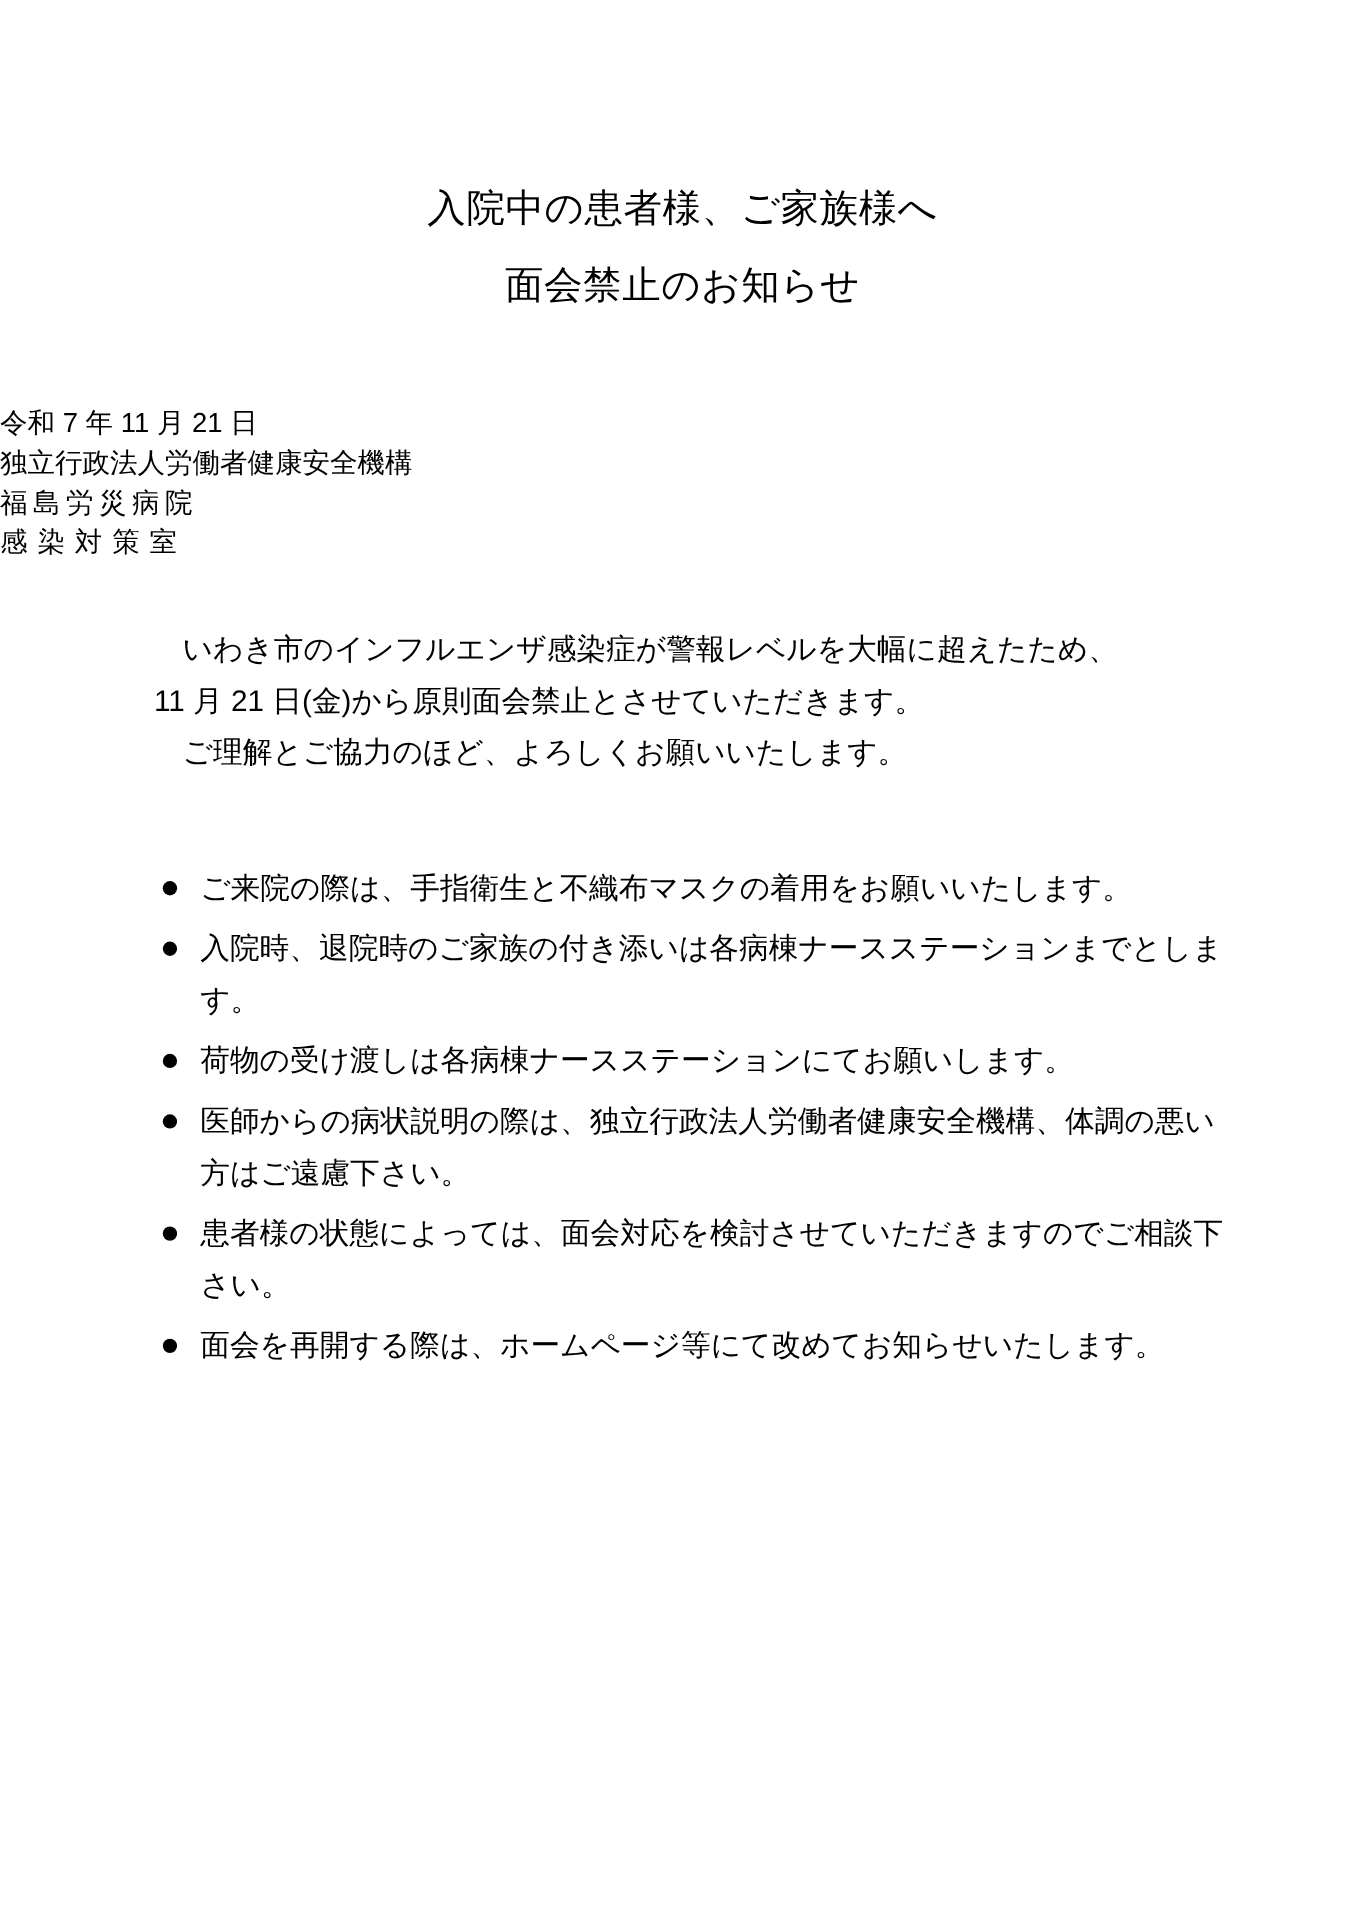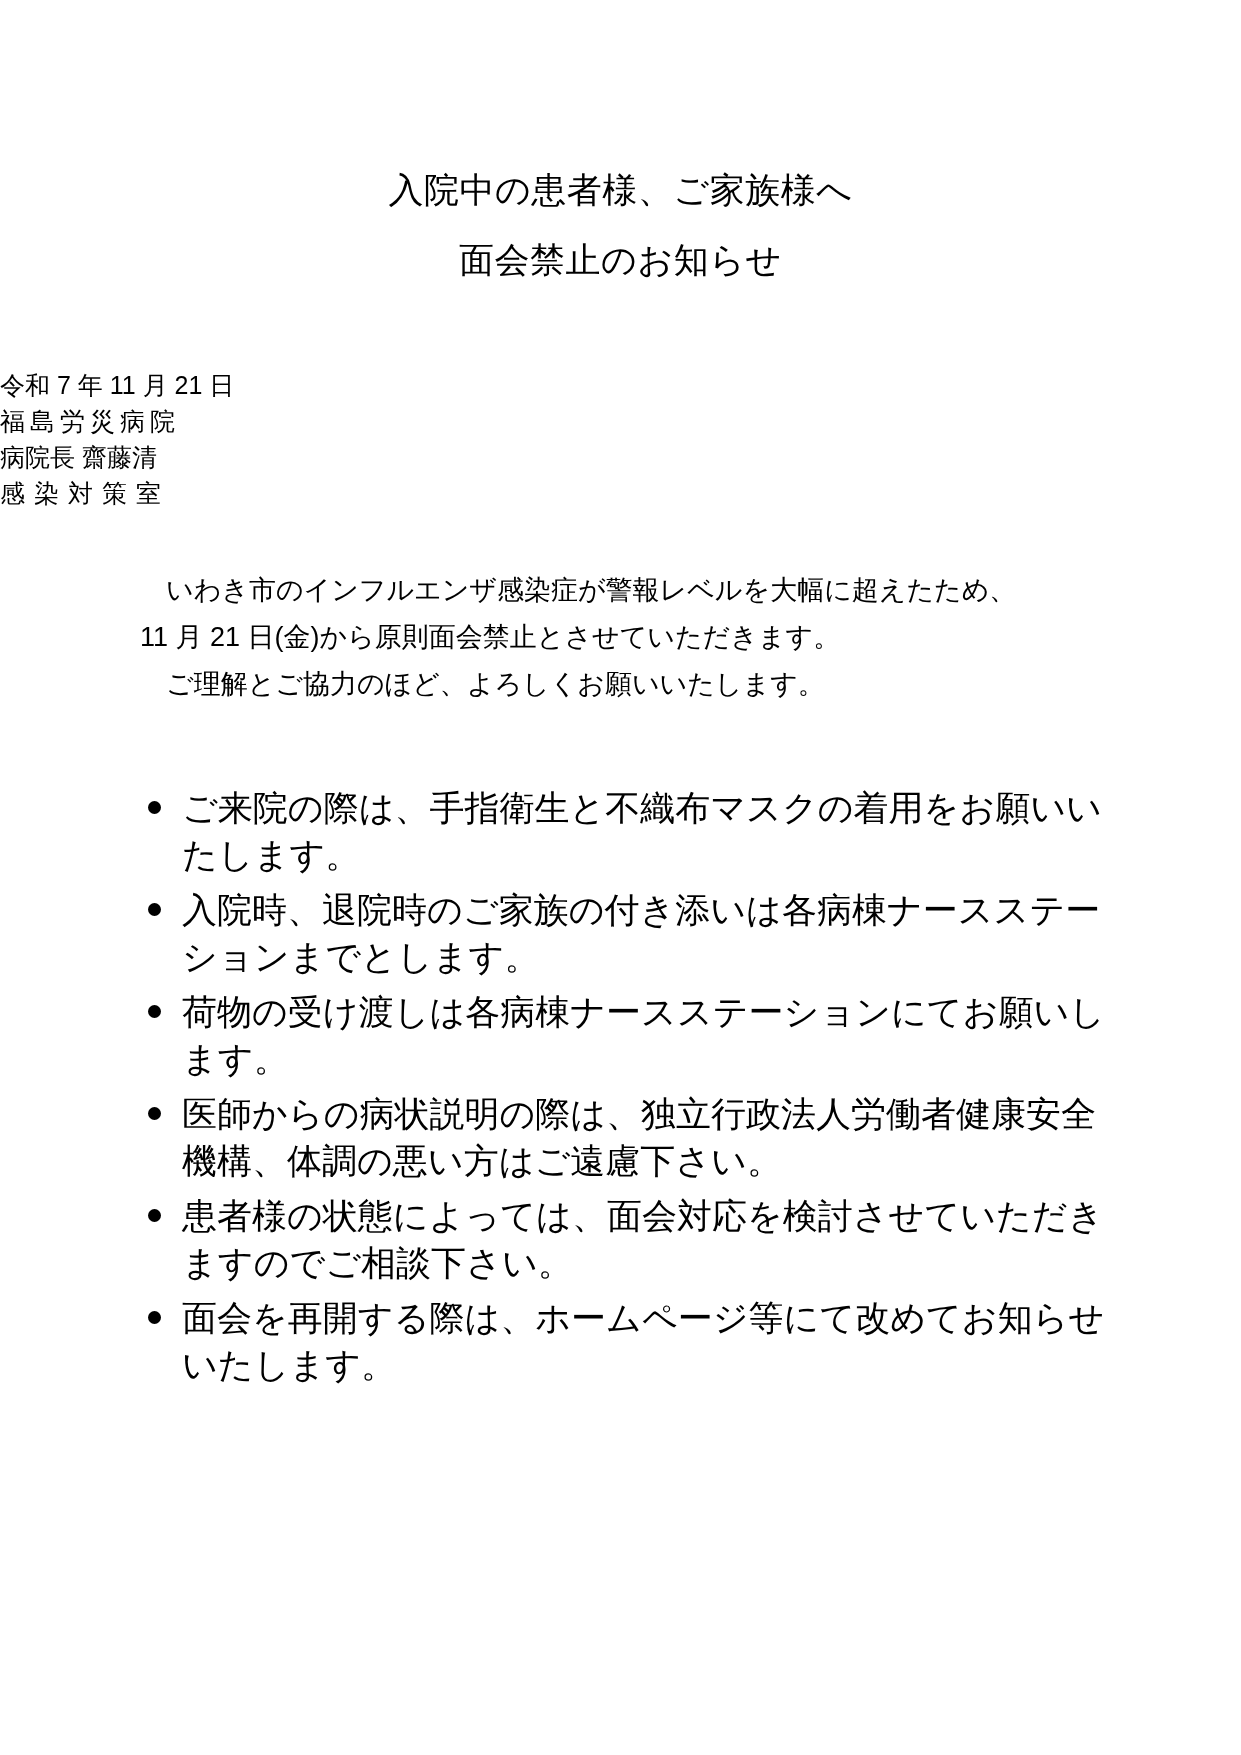--- a/index.html
+++ b/index.html
@@ -101,38 +101,39 @@
     display: inline-block;
     width: 13px;
     height: 13px;
     border-radius: 50%;
     background: #000;
     vertical-align: middle;
     margin-top: -3px;
   }
   .item-text {
     flex: 1 1 auto;
-    font-size: 35px;
+    font-size: 27px;
     line-height: 47px;
+    font-family: Liberation Serif, serif;
   }
 </style>
 </head>
 <body>
 
 <div class="page">
 
   <div class="title-block">
     <div class="title-line">入院中の患者様、ご家族様へ</div>
     <div class="title-line-2">面会禁止のお知らせ</div>
   </div>
 
   <div class="meta-block">
     <div class="meta-line">令和 7 年 11 月 21 日</div>
+    <div class="meta-line">独立行政法人労働者健康安全機構</div>
     <div class="meta-line spaced">福島労災病院</div>
-    <div class="meta-line">病院長  齋藤清</div>
     <div class="meta-line spaced-wide">感染対策室</div>
   </div>
 
   <div class="body-block">
     <div class="body-line indent">いわき市のインフルエンザ感染症が警報レベルを大幅に超えたため、</div>
     <div class="body-line">11 月 21 日(金)から原則面会禁止とさせていただきます。</div>
     <div class="body-line indent">ご理解とご協力のほど、よろしくお願いいたします。</div>
   </div>
 
   <div class="list-block">

